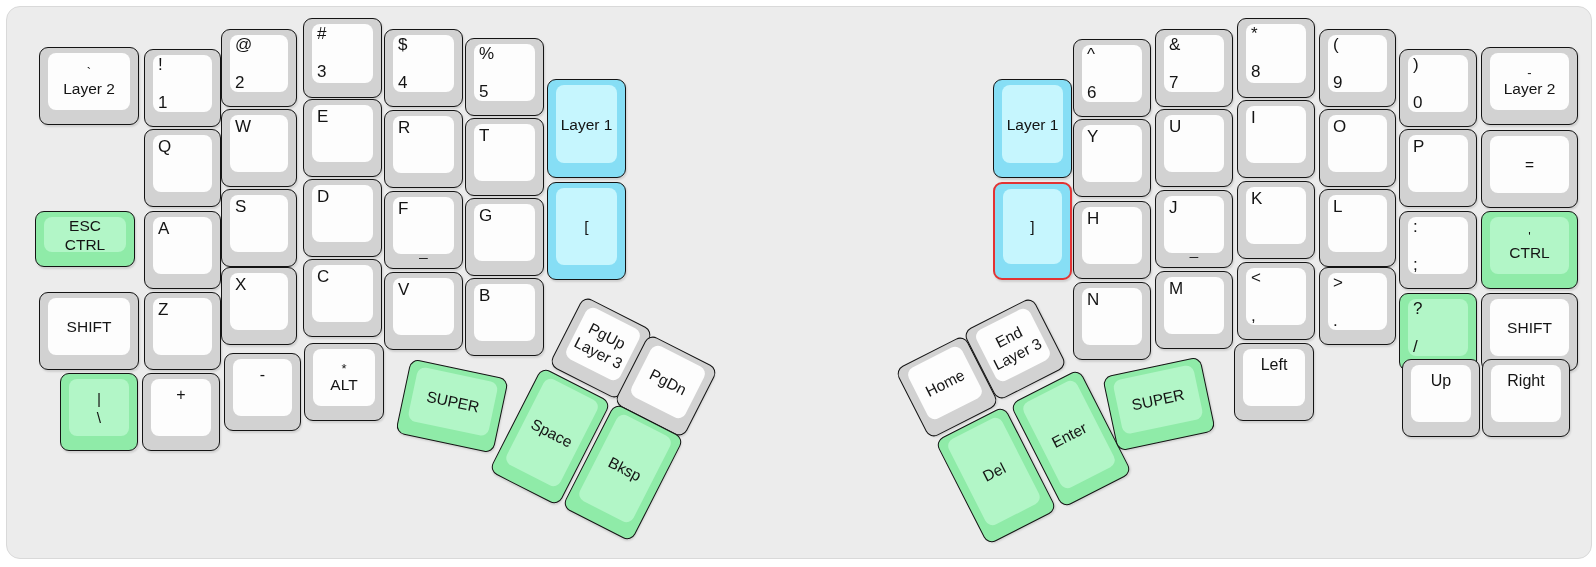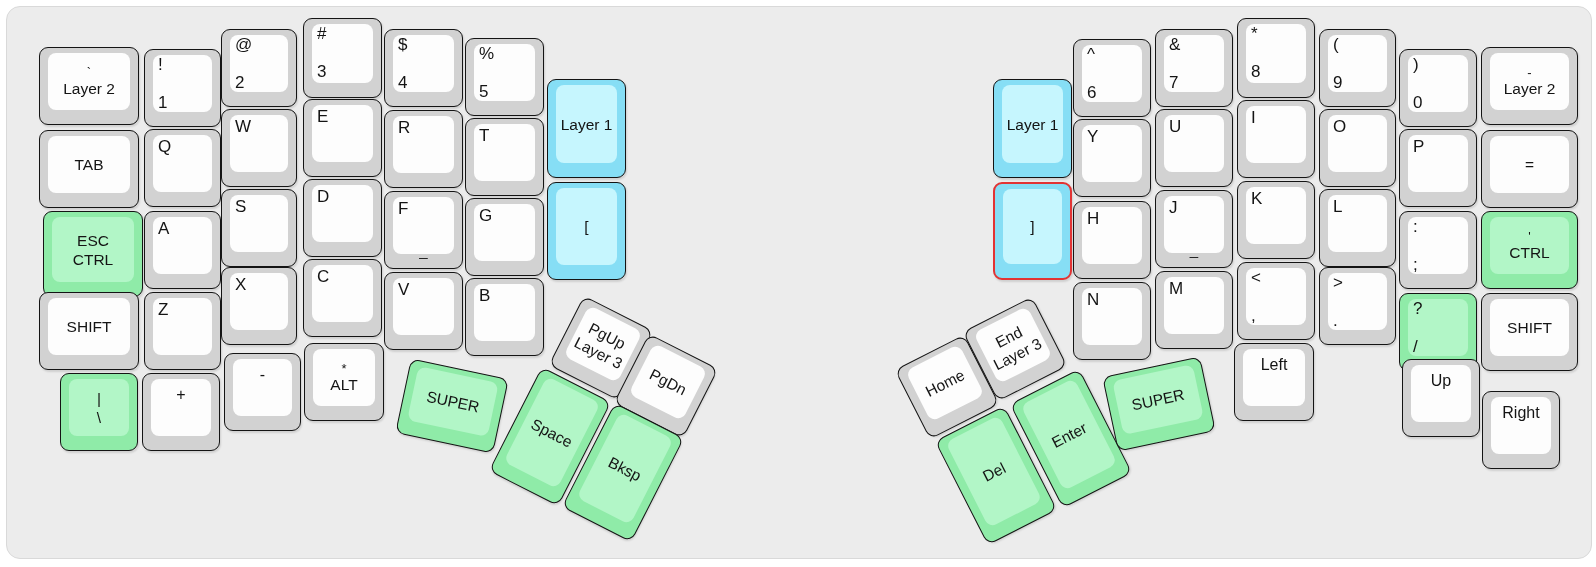--- a/index.html
+++ b/index.html
@@ -30,27 +30,21 @@
 <body>
 
 <div id="board">
     <div class="key white" style="left: 32px; top: 40px; width: 100px; height: 78px;">
       <div class="cap"></div>
       <div class="labels m-c2 sm">
         <span class="l0">`</span>
         <span class="l1">Layer 2</span>
       </div>
     </div>
-    <div class="key white" style="left: 32px; top: 123px; width: 100px; height: 78px;">
-      <div class="cap"></div>
-      <div class="labels m-c">
-        <span class="l0">TAB</span>
-      </div>
-    </div>
-    <div class="key green" style="left: 36px; top: 204px; width: 100px; height: 86px;">
+    <div class="key green" style="left: 28px; top: 204px; width: 100px; height: 56px;">
       <div class="cap"></div>
       <div class="labels m-c2">
         <span class="l0">ESC</span>
         <span class="l1">CTRL</span>
       </div>
     </div>
     <div class="key white" style="left: 32px; top: 285px; width: 100px; height: 78px;">
       <div class="cap"></div>
       <div class="labels m-c">
         <span class="l0">SHIFT</span>
@@ -424,21 +418,21 @@
         <span class="l0">'</span>
         <span class="l1">CTRL</span>
       </div>
     </div>
     <div class="key white" style="left: 1474px; top: 286px; width: 97px; height: 78px;">
       <div class="cap"></div>
       <div class="labels m-c">
         <span class="l0">SHIFT</span>
       </div>
     </div>
-    <div class="key white" style="left: 1475px; top: 384px; width: 78px; height: 78px;">
+    <div class="key white" style="left: 1475px; top: 352px; width: 88px; height: 78px;">
       <div class="cap"></div>
       <div class="labels m-tc">
         <span class="l0">Right</span>
       </div>
     </div>
     <div class="key white" style="left: 901px; top: 341px; width: 78px; height: 78px; transform: rotate(-27deg); z-index: 1;">
       <div class="cap"></div>
       <div class="labels m-c">
         <span class="l0">Home</span>
       </div>

